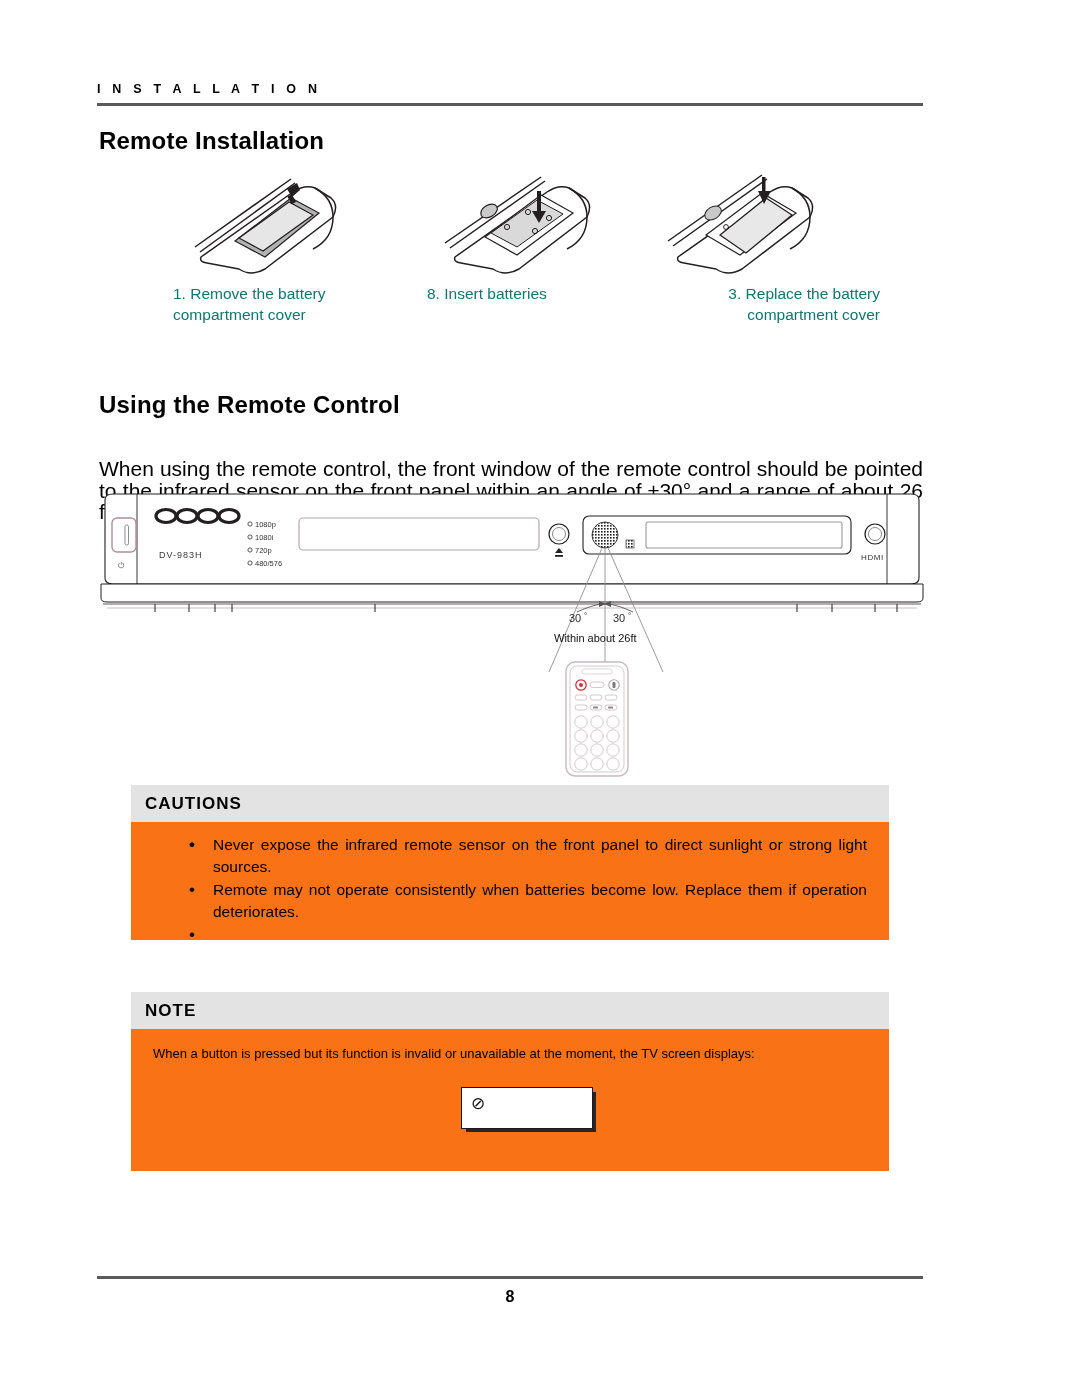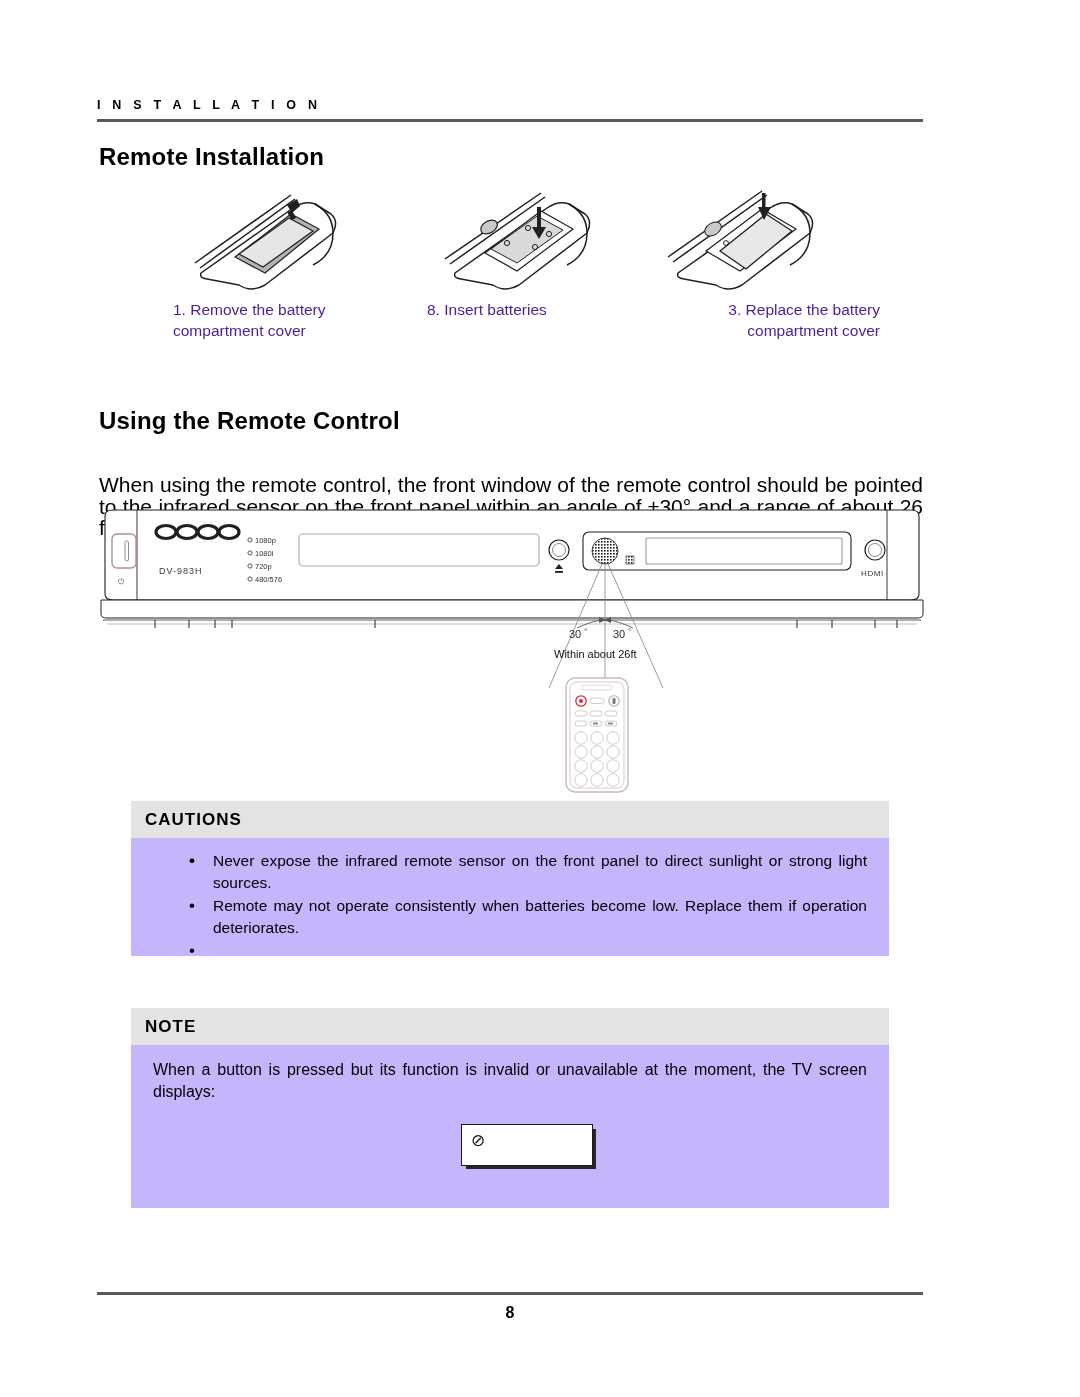--- a/index.html
+++ b/index.html
@@ -11,21 +11,21 @@
     width: 1080px;
     height: 1397px;
     position: relative;
     font-family: "Liberation Sans", sans-serif;
     color: #000;
     overflow: hidden;
   }
 
   .page {
     position: absolute;
-    left: 0; top: 16px;
+    left: 0; top: 0;
     width: 1080px;
     height: 1234px;
   }
 
   
   .running-head {
     position: absolute;
     left: 97px;
     top: 82px;
     font-size: 12.5px;
@@ -77,21 +77,21 @@
     width: 230px;
     height: 112px;
   }
   .step-caption {
     position: absolute;
     top: 118px;
     left: 0;
     width: 230px;
     font-size: 15.5px;
     line-height: 21px;
-    color: #4c1d95;
+    color: #0f766e;
   }
   #step-2 .step-caption { width: 200px; }
 
   
   .body-para {
     position: absolute;
     left: 99px;
     top: 437px;
     width: 824px;
     font-size: 21px;
@@ -108,21 +108,21 @@
     height: 290px;
   }
 
   .panel-svg { display: block; }
 
   
   .callout {
     position: absolute;
     left: 131px;
     width: 758px;
-    background: #c4b5fd;
+    background: #f97316;
   }
   .callout-head {
     background: #e3e3e3;
     font-size: 17px;
     font-weight: bold;
     letter-spacing: 1px;
     padding: 9px 14px 8px 14px;
   }
   .callout-body {
     padding: 10px 18px 16px 18px;
@@ -147,21 +147,21 @@
   }
   ul.caution-list li .bullet {
     position: absolute;
     left: 40px;
     top: 0;
     font-size: 17px;
     line-height: 21.5px;
   }
 
   .note-text {
-    font-size: 16px;
+    font-size: 13px;
     line-height: 21.5px;
     text-align: justify;
     margin: 4px 4px 0 4px;
   }
 
   .tv-wrap {
     position: relative;
     height: 68px;
     margin-top: 22px;
   }

